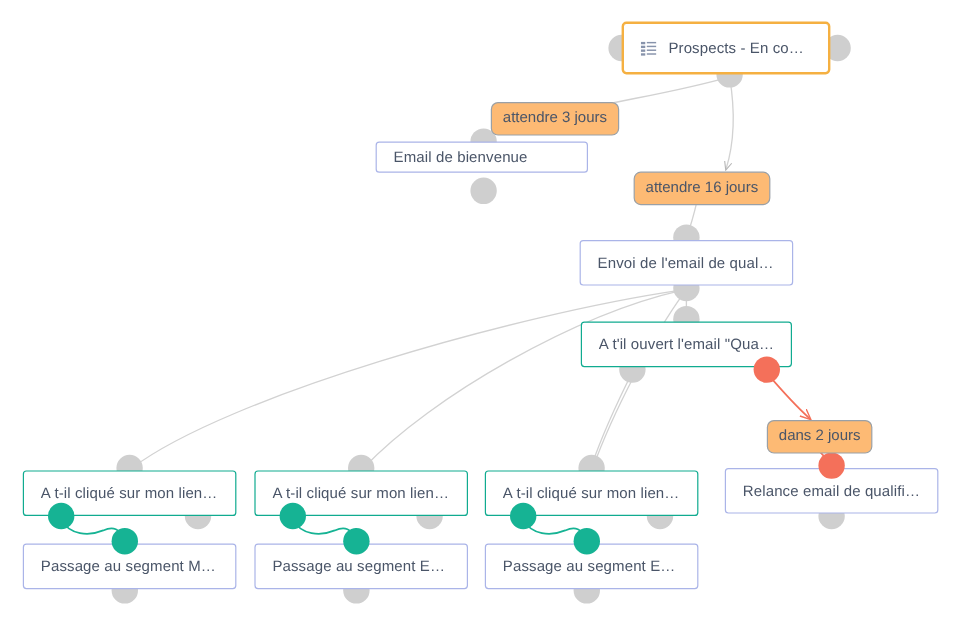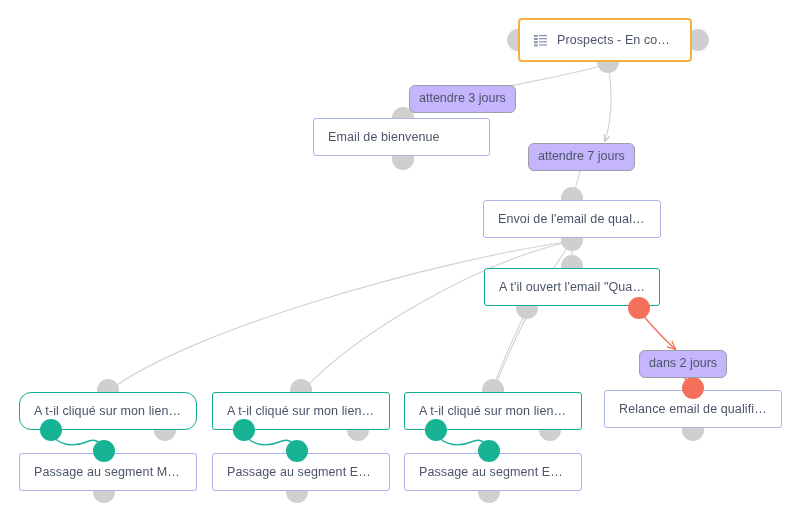--- a/index.html
+++ b/index.html
@@ -75,21 +75,21 @@
     border-radius: 50%;
     background: #cfcfcf;
     z-index: 2;
   }
   .handle.teal  { background: #16b394; z-index: 7; }
   .handle.tomato{ background: #f4705a; z-index: 7; }
   
   .pill {
     position: absolute;
     box-sizing: border-box;
-    background: #c4b5fd;
+    background: #fdba74;
     border: 1px solid #9aa0a6;
     border-radius: 6px;
     font-size: 12.5px;
     color: #4a5568;
     line-height: 1;
     padding: 6px 9px 7px;
     white-space: nowrap;
     z-index: 8;
   }
 </style>
@@ -165,50 +165,50 @@
             <rect x="0" y="7.8" width="4" height="2.1" fill="#8793ab"></rect>
             <rect x="0" y="11.2" width="4" height="2.1" fill="#8793ab"></rect>
             <rect x="5.4" y="1" width="8.6" height="1.3" fill="#8793ab"></rect>
             <rect x="5.4" y="4.4" width="8.6" height="1.3" fill="#8793ab"></rect>
             <rect x="5.4" y="7.8" width="8.6" height="1.3" fill="#8793ab"></rect>
             <rect x="5.4" y="11.2" width="8.6" height="1.3" fill="#8793ab"></rect>
           </svg>
         </span>
         <span class="node-label">Prospects - En cours d...</span>
       </div>
-      <div class="node accent-blue" style="left: 313px; top: 118px; width: 177px; height: 38px;">
+      <div class="node accent-blue" style="left: 313px; top: 118px; width: 177px; height: 26px;">
         <span class="node-label">Email de bienvenue</span>
       </div>
       <div class="node accent-blue" style="left: 483px; top: 200px; width: 178px; height: 38px;">
         <span class="node-label">Envoi de l'email de qualifi...</span>
       </div>
       <div class="node accent-teal" style="left: 484px; top: 268px; width: 176px; height: 38px;">
         <span class="node-label">A t'il ouvert l'email "Quali...</span>
       </div>
       <div class="node accent-blue" style="left: 604px; top: 390px; width: 178px; height: 38px;">
         <span class="node-label">Relance email de qualifica...</span>
       </div>
-      <div class="node accent-teal" style="left: 19px; top: 392px; width: 178px; height: 38px; border-radius: 12px;">
+      <div class="node accent-teal" style="left: 19px; top: 392px; width: 178px; height: 38px;">
         <span class="node-label">A t-il cliqué sur mon lien ...</span>
       </div>
       <div class="node accent-teal" style="left: 212px; top: 392px; width: 178px; height: 38px;">
         <span class="node-label">A t-il cliqué sur mon lien E...</span>
       </div>
       <div class="node accent-teal" style="left: 404px; top: 392px; width: 178px; height: 38px;">
         <span class="node-label">A t-il cliqué sur mon lien E...</span>
       </div>
       <div class="node accent-blue" style="left: 19px; top: 453px; width: 178px; height: 38px;">
         <span class="node-label">Passage au segment MD...</span>
       </div>
       <div class="node accent-blue" style="left: 212px; top: 453px; width: 178px; height: 38px;">
         <span class="node-label">Passage au segment Easy...</span>
       </div>
       <div class="node accent-blue" style="left: 404px; top: 453px; width: 178px; height: 38px;">
         <span class="node-label">Passage au segment E-co...</span>
       </div>
     </div>
   <div id="pill-layer">
       <div class="pill" style="left: 409px; top: 85px;">attendre 3 jours</div>
-      <div class="pill" style="left: 528px; top: 143px;">attendre 7 jours</div>
+      <div class="pill" style="left: 528px; top: 143px;">attendre 16 jours</div>
       <div class="pill" style="left: 639px; top: 350px;">dans 2 jours</div>
     </div>
 
 </div>
 
 </body></html>

